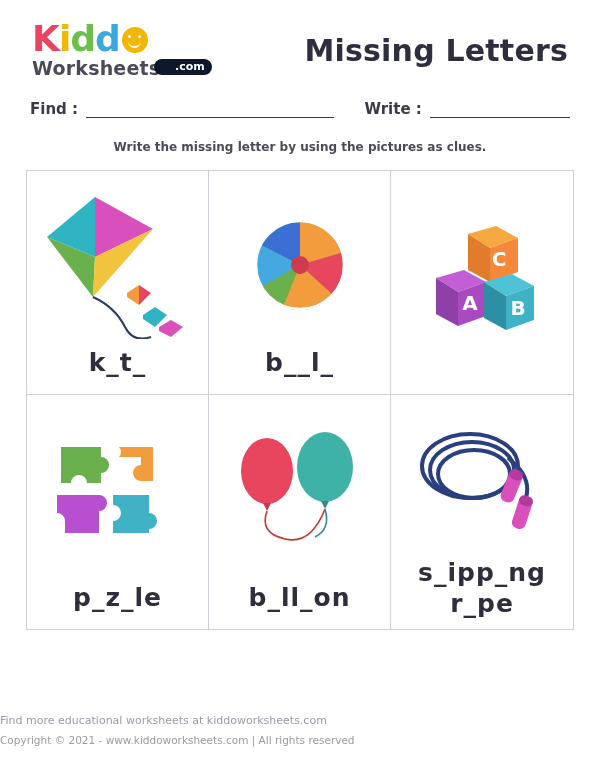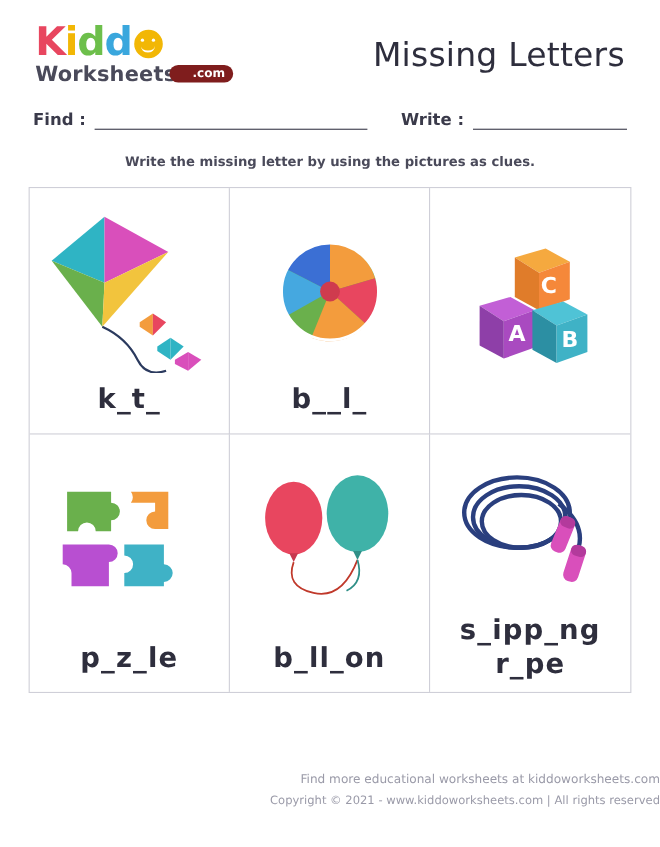--- a/index.html
+++ b/index.html
@@ -49,21 +49,21 @@
     font-weight: bold;
     color: #4a4a5a;
     letter-spacing: 0.2px;
   }
   .logo-com {
     position: absolute;
     left: 128px;
     top: 42px;
     font-size: 11px;
     color: #ffffff;
-    background: #7f1d1d;
+    background: #0f172a;
     border-radius: 9px;
     padding: 1px 7px 2px 21px;
     font-weight: bold;
   }
   .smiley {
     position: absolute;
     left: 96px;
     top: 10px;
     width: 26px;
     height: 26px;
@@ -82,21 +82,21 @@
   .smiley::after {
     content: "";
     position: absolute;
     left: 6px; top: 12px;
     width: 13px; height: 7px;
     border-bottom: 2.5px solid #ffffff;
     border-radius: 0 0 10px 10px;
   }
   .page-title {
     font-size: 30px;
-    font-weight: normal;
+    font-weight: bold;
     color: #2e2e3d;
     letter-spacing: 0.2px;
     padding-right: 6px;
     text-align: center;
   }
 
   
   .namedate {
     display: flex;
     align-items: flex-end;
@@ -158,24 +158,24 @@
     text-align: center;
     line-height: 1.25;
     letter-spacing: 1px;
     padding-bottom: 10px;
   }
   .word.two-line { padding-bottom: 4px; }
 
   
   .footer {
     position: absolute;
-    bottom: 32px;
+    bottom: 20px;
     left: 0;
     width: 100%;
-    text-align: right;
+    text-align: left;
     font-size: 11px;
     color: #9a9aa8;
     line-height: 1.8;
   }
   .footer .line2 { font-size: 10.5px; }
 </style>
 </head>
 <body>
 
 <div class="header">

